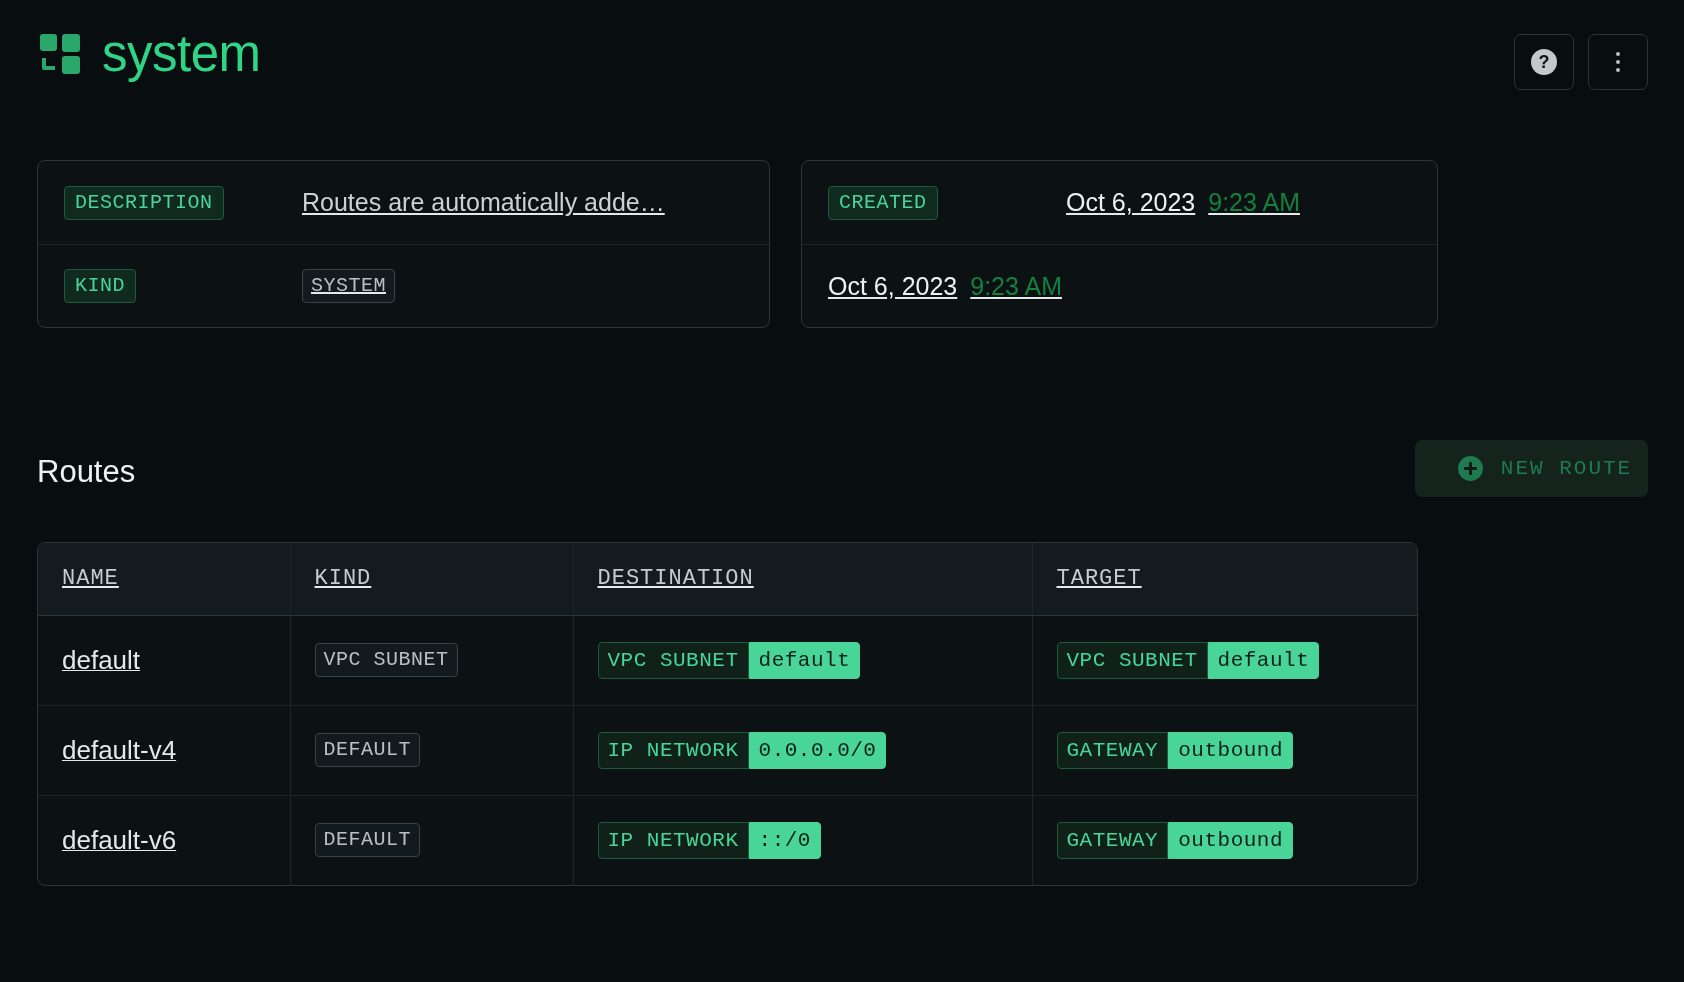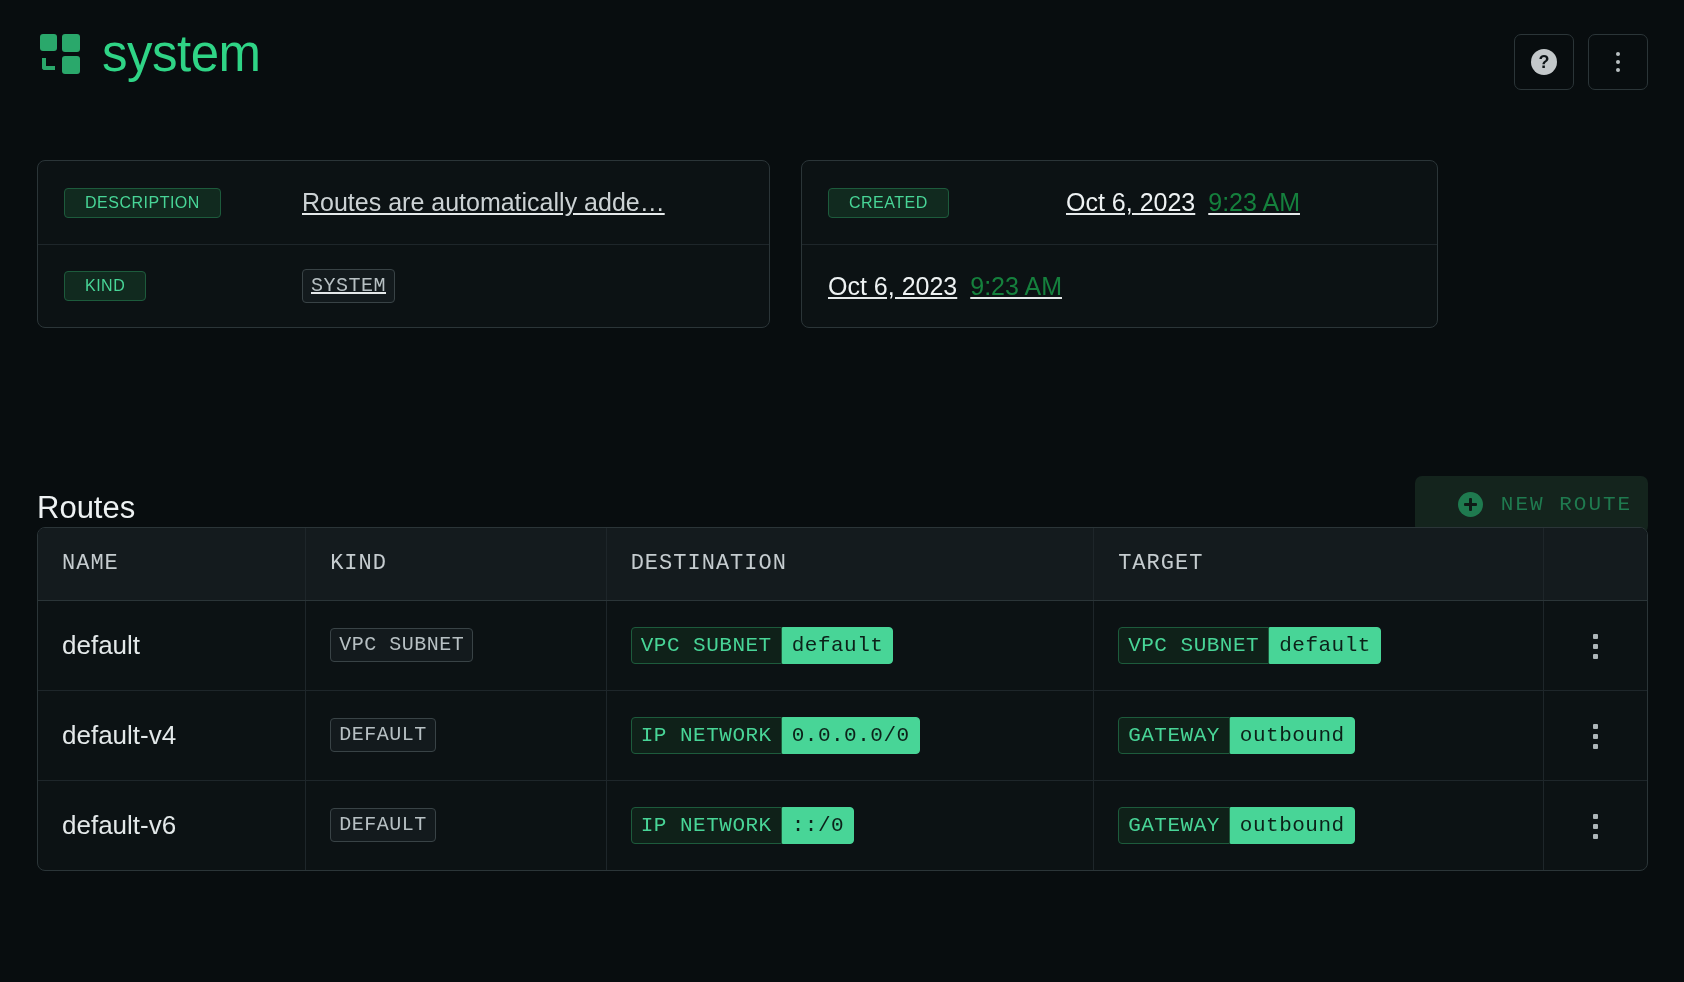--- a/index.html
+++ b/index.html
@@ -85,26 +85,26 @@
   .card.right{width:637px;}
   .card-row{
     height:83px;display:flex;align-items:center;padding:0 26px;
   }
   .card-row + .card-row{border-top:1px solid var(--row-border);}
   .card-label-cell{width:238px;flex:0 0 auto;display:flex;align-items:center;}
   .card-value-cell{flex:1 1 auto;display:flex;align-items:baseline;gap:13px;min-width:0;text-decoration:underline;}
 
   .tag-green{
     display:inline-block;
-    font-family:Liberation Sans, sans-serif;
-    font-size:16px;line-height:1;
+    font-family:Liberation Mono, monospace;
+    font-size:20px;line-height:1;
     color:var(--green-bright);
     background:var(--green-badge-bg);
     border:1px solid var(--green-badge-border);
-    border-radius:4px;padding:6px 20px;
+    border-radius:4px;padding:6px 10px;
     letter-spacing:0.5px;white-space:nowrap;
   }
   .tag-gray{
     display:inline-block;
     font-family:"Liberation Mono", monospace;
     font-size:20px;line-height:1;
     color:var(--text-mono);
     background:#131a1d;
     border:1px solid var(--gray-badge-border);
     border-radius:4px;padding:6px 8px;
@@ -112,21 +112,21 @@
   }
   .desc-text{
     font-size:25px;color:#ccd2d4;white-space:nowrap;overflow:hidden;
     text-overflow:ellipsis;
   }
   .date-main{font-size:25px;color:#eef2f3;}
   .date-time{font-size:25px;color:#15803d;}
 
   
   .section-head{
-    position:absolute;left:37px;top:476px;width:1611px;height:72px;
+    position:absolute;left:37px;top:440px;width:1611px;height:72px;
   }
   .section-title{
     position:absolute;left:0;top:14px;font-size:31px;color:#eef2f3;font-weight:400;
   }
   .new-route-btn{
     position:absolute;right:0;top:0;
     width:233px;height:57px;border-radius:7px;
     background:#14241d;border:none;
     display:flex;align-items:center;justify-content:center;gap:18px;
     cursor:not-allowed;
@@ -141,23 +141,23 @@
   }
   .plus-icon::before{left:6px;top:11px;width:13px;height:3px;}
   .plus-icon::after{left:11px;top:6px;width:3px;height:13px;}
   .new-route-label{
     font-family:"Liberation Mono", monospace;
     font-size:21px;color:#1f7a4f;letter-spacing:2px;
   }
 
   
   .table-wrap{
-    position:absolute;left:37px;top:527px;width:1611px;
+    position:absolute;left:37px;top:542px;width:1381px;
     border:1px solid var(--panel-border);border-radius:8px;
-    background:var(--panel-bg);overflow:hidden;
+    background:var(--panel-bg);overflow:hidden;text-decoration:underline;
   }
   table{width:100%;border-collapse:collapse;table-layout:fixed;}
   thead th{
     background:var(--header-bg);
     height:72px;
     font-family:"Liberation Mono", monospace;
     font-size:22px;font-weight:400;color:#c5cccf;
     text-align:left;letter-spacing:1px;
     padding:0 24px;
     border-bottom:1px solid var(--panel-border);

